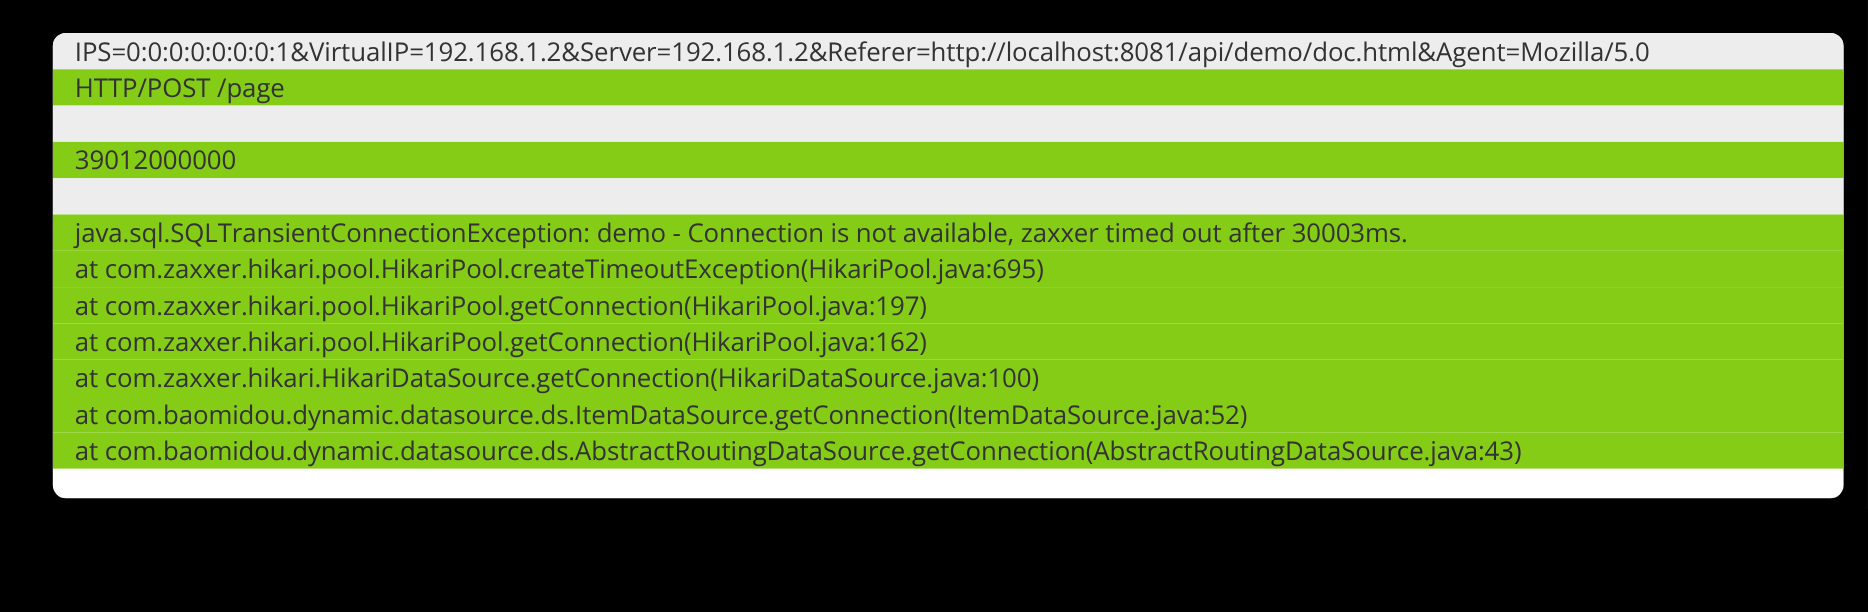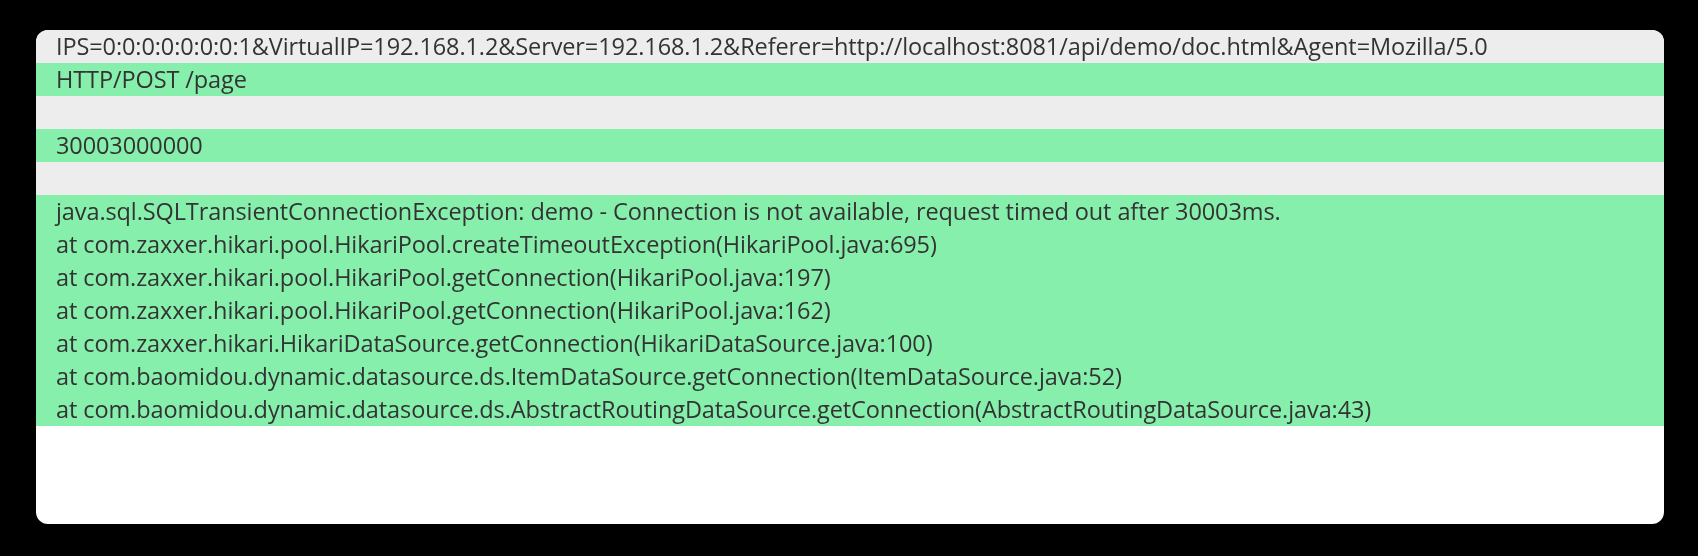--- a/index.html
+++ b/index.html
@@ -9,54 +9,54 @@
     }
     html, body {
       width: 1698px;
       height: 556px;
       background: #000;
       font-family: "Open Sans", "Segoe UI", "Helvetica Neue", Arial, sans-serif;
       overflow: hidden;
     }
     .container {
       position: absolute;
-      left: 36px;
+      left: 48px;
       top: 30px;
       width: 1628px;
-      height: 494px;
+      height: 423px;
       background: #fff;
       border-radius: 12px;
       overflow: hidden;
       box-shadow: 0 0 0 1px rgba(0,0,0,0.02);
     }
     .line {
       font-size: 23.5px;
       line-height: 33px;
       color: #333;
       white-space: nowrap;
       padding-left: 20px;
       font-weight: 400;
       letter-spacing: -0.1px;
     }
     .bg-light {
       background: #ededed;
     }
     .bg-white {
-      background: #86efac;
+      background: #84cc16;
     }
   </style>
 </head>
 <body>
 
 <div class="container">
   <div class="line bg-light">IPS=0:0:0:0:0:0:0:1&amp;VirtualIP=192.168.1.2&amp;Server=192.168.1.2&amp;Referer=http://localhost:8081/api/demo/doc.html&amp;Agent=Mozilla/5.0</div>
   <div class="line bg-white">HTTP/POST /page</div>
   <div class="line bg-light">&nbsp;</div>
-  <div class="line bg-white">30003000000</div>
+  <div class="line bg-white">39012000000</div>
   <div class="line bg-light">&nbsp;</div>
-  <div class="line bg-white">java.sql.SQLTransientConnectionException: demo - Connection is not available, request timed out after 30003ms.</div>
+  <div class="line bg-white">java.sql.SQLTransientConnectionException: demo - Connection is not available, zaxxer timed out after 30003ms.</div>
   <div class="line bg-white">at com.zaxxer.hikari.pool.HikariPool.createTimeoutException(HikariPool.java:695)</div>
   <div class="line bg-white">at com.zaxxer.hikari.pool.HikariPool.getConnection(HikariPool.java:197)</div>
   <div class="line bg-white">at com.zaxxer.hikari.pool.HikariPool.getConnection(HikariPool.java:162)</div>
   <div class="line bg-white">at com.zaxxer.hikari.HikariDataSource.getConnection(HikariDataSource.java:100)</div>
   <div class="line bg-white">at com.baomidou.dynamic.datasource.ds.ItemDataSource.getConnection(ItemDataSource.java:52)</div>
   <div class="line bg-white">at com.baomidou.dynamic.datasource.ds.AbstractRoutingDataSource.getConnection(AbstractRoutingDataSource.java:43)</div>
 </div>
 
 </body></html>

